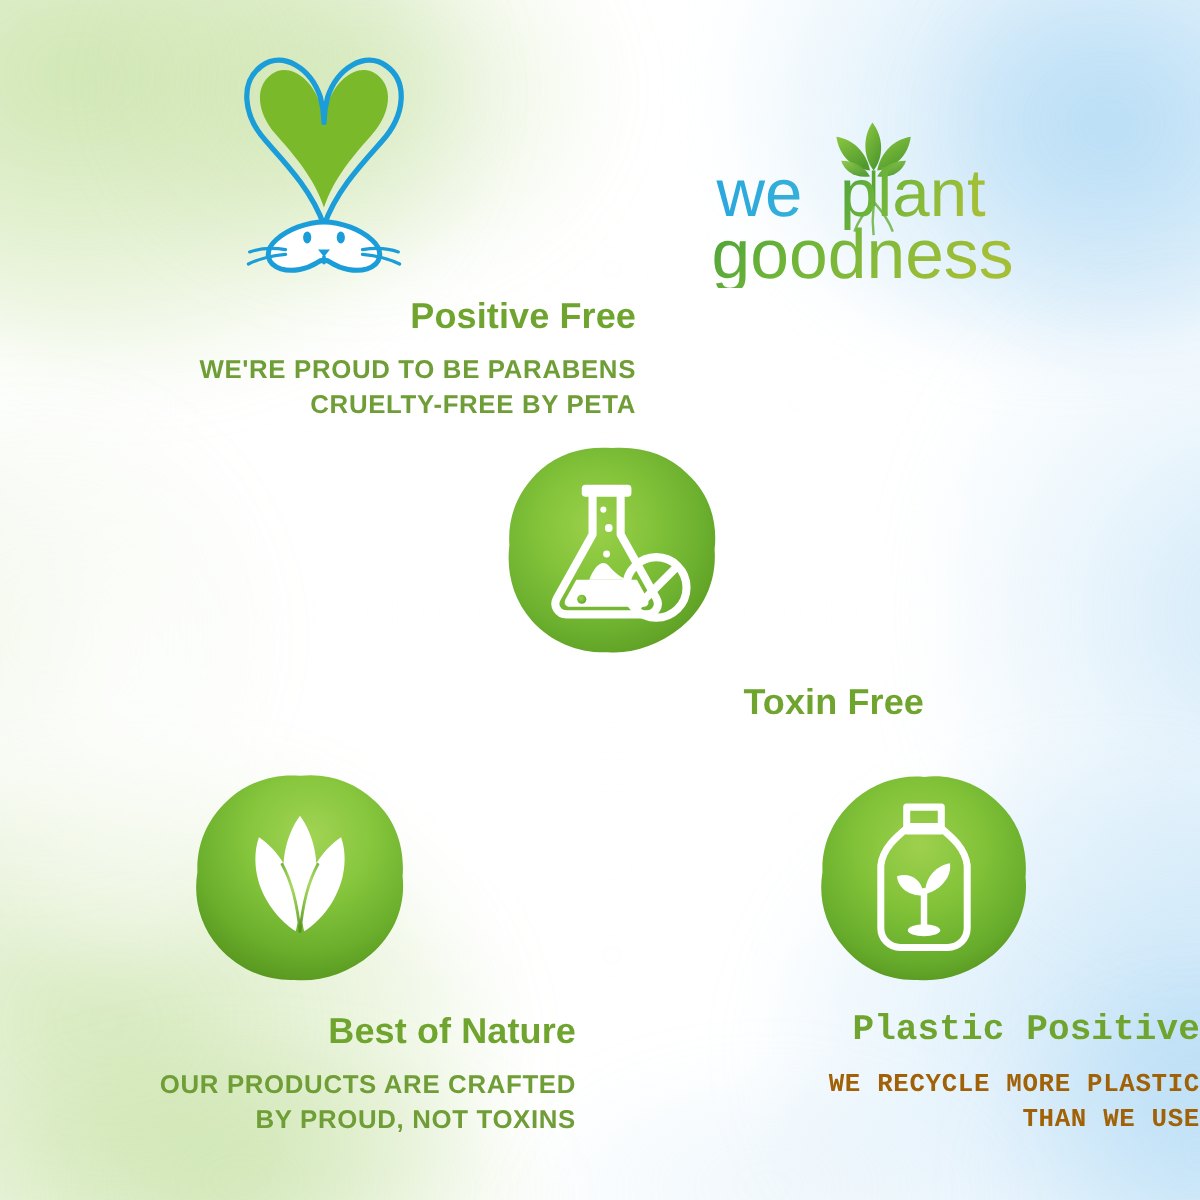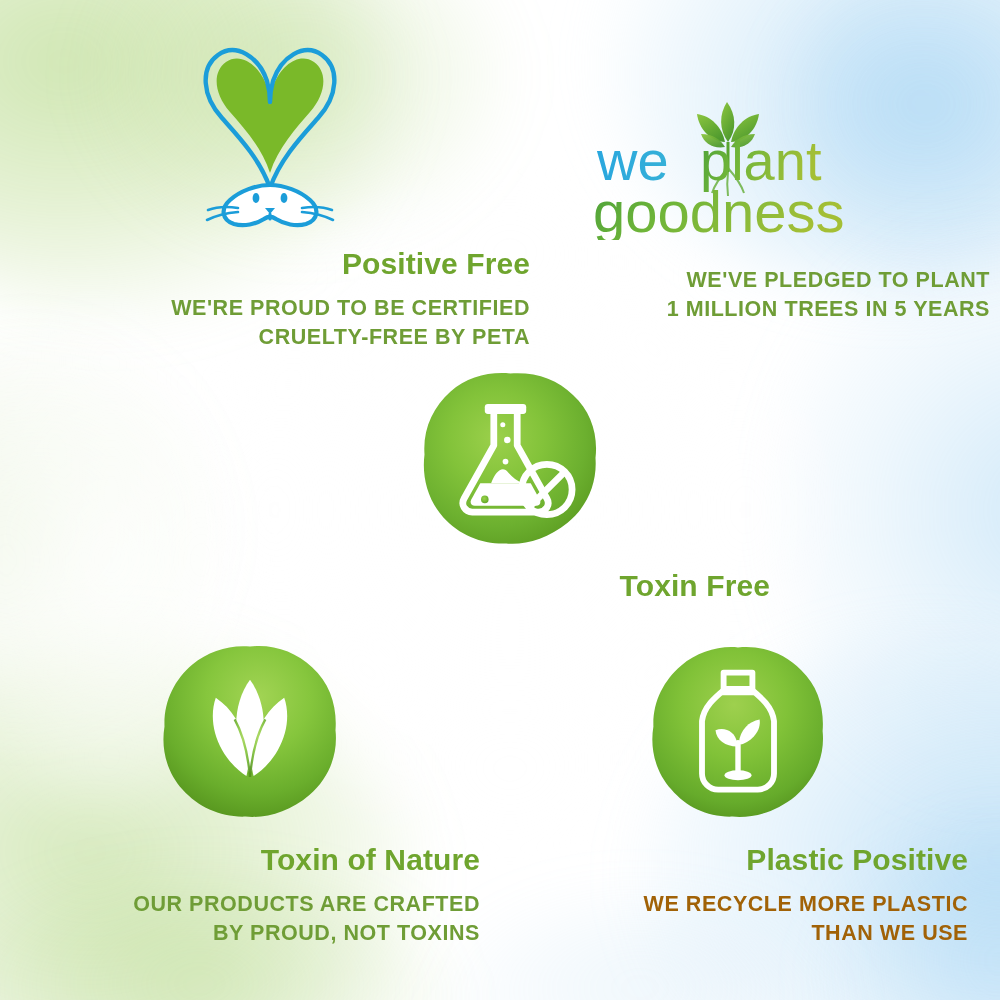--- a/index.html
+++ b/index.html
@@ -51,21 +51,21 @@
   .panel-sub{
     font-size:21.5px;font-weight:700;letter-spacing:.55px;
     line-height:1.35;margin:0;white-space:pre-line;
   }
 
   
   #panel-cruelty{left:10px;top:28px;width:520px;}
   #panel-plant{left:520px;top:100px;width:470px;}
   #panel-toxin{left:250px;top:368px;width:520px;}
   #panel-nature{left:20px;top:642px;width:460px;}
-  #panel-plastic{left:508px;top:642px;width:460px;}
+  #panel-plastic{left:540px;top:642px;width:460px;font-family:Liberation Mono, monospace;}
 
   .badge{width:180px;height:180px;margin:0 auto;position:relative;}
   .badge svg{display:block;width:100%;height:100%;}
 
   .logo-box{width:100%;display:flex;justify-content:center;}
 
   
   #plant-wordmark{position:relative;width:340px;margin:0 auto 26px;}
   #plant-wordmark svg{display:block;width:100%;}
 </style>
@@ -166,21 +166,21 @@
       <path d="M100 186 L100 191" stroke="#1b9dd9" stroke-width="3" stroke-linecap="round"></path>
 
       <path d="M68 180 C 56 178, 46 179, 38 182" stroke="#1b9dd9" stroke-width="2.6" fill="none" stroke-linecap="round"></path>
       <path d="M68 184 C 56 185, 45 188, 37 192" stroke="#1b9dd9" stroke-width="2.6" fill="none" stroke-linecap="round"></path>
 
       <path d="M132 180 C 144 178, 154 179, 162 182" stroke="#1b9dd9" stroke-width="2.6" fill="none" stroke-linecap="round"></path>
       <path d="M132 184 C 144 185, 155 188, 163 192" stroke="#1b9dd9" stroke-width="2.6" fill="none" stroke-linecap="round"></path>
     </svg>
   </div>
   <h2 class="panel-title" style="color:#6fa52e;margin-top:20px;">Positive Free</h2>
-  <p class="panel-sub" style="color:#6f9d36;">WE'RE PROUD TO BE CERTIFIED
+  <p class="panel-sub" style="color:#6f9d36;">WE'RE PROUD TO BE PARABENS
 CRUELTY-FREE BY PETA</p>
 </div>
 
 <div class="panel" id="panel-plant">
   <div id="plant-wordmark">
     <svg viewBox="0 0 340 140" width="340" height="140">
 
       <g transform="translate(118,0)">
 
         <path d="M24 2 C 33 14, 34 30, 25 42 C 16 30, 16 14, 24 2 Z" fill="url(#leafGrad)"></path>
@@ -199,22 +199,20 @@
         <path d="M25 68 C 32 76, 38 84, 41 93" stroke="#6ab040" stroke-width="2" fill="none" opacity=".85"></path>
         <path d="M25 72 C 24 80, 24 88, 25 96" stroke="#6ab040" stroke-width="2" fill="none" opacity=".85"></path>
       </g>
 
       <text x="12" y="80" font-family="'Liberation Sans', sans-serif" font-size="56" font-weight="400" fill="url(#wmBlue)">we</text>
       <text x="115" y="80" font-family="'Liberation Sans', sans-serif" font-size="56" font-weight="400" fill="url(#wmGreen)">plant</text>
 
       <text x="8" y="132" font-family="'Liberation Sans', sans-serif" font-size="58" font-weight="400" fill="url(#wmGreen)">goodness</text>
     </svg>
   </div>
-  <p class="panel-sub" style="color:#6f9d36;margin-top:4px;">WE'VE PLEDGED TO PLANT
-1 MILLION TREES IN 5 YEARS</p>
 </div>
 
 <div class="panel" id="panel-toxin">
   <div class="badge">
     <svg viewBox="0 0 200 200">
 
       <path d="M100 6
                C 128 4, 152 12, 170 30
                C 190 48, 198 74, 195 100
                C 197 128, 186 154, 164 172
@@ -274,21 +272,21 @@
                C 144 79, 142 101, 131 120
                C 123 134, 112 144, 104 149
                C 102 142, 101 132, 104 116
                C 108 94, 120 74, 138 62 Z" fill="#ffffff"></path>
 
       <path d="M100 150 C 98 128, 93 104, 83 86" stroke="url(#badgeGrad2)" stroke-width="2.6" fill="none" opacity=".9"></path>
       <path d="M100 150 C 102 128, 107 104, 117 86" stroke="url(#badgeGrad2)" stroke-width="2.6" fill="none" opacity=".9"></path>
       <path d="M100 146 L100 62" stroke="url(#badgeGrad2)" stroke-width="2.2" fill="none" opacity=".75"></path>
     </svg>
   </div>
-  <h2 class="panel-title" style="color:#6fa52e;margin-top:22px;">Toxin of Nature</h2>
+  <h2 class="panel-title" style="color:#6fa52e;margin-top:22px;">Best of Nature</h2>
   <p class="panel-sub" style="color:#6f9d36;">OUR PRODUCTS ARE CRAFTED
 BY PROUD, NOT TOXINS</p>
 </div>
 
 <div class="panel" id="panel-plastic">
   <div class="badge">
     <svg viewBox="0 0 200 200">
       <path d="M100 6
                C 127 3, 152 13, 170 31
                C 189 49, 196 74, 194 99

